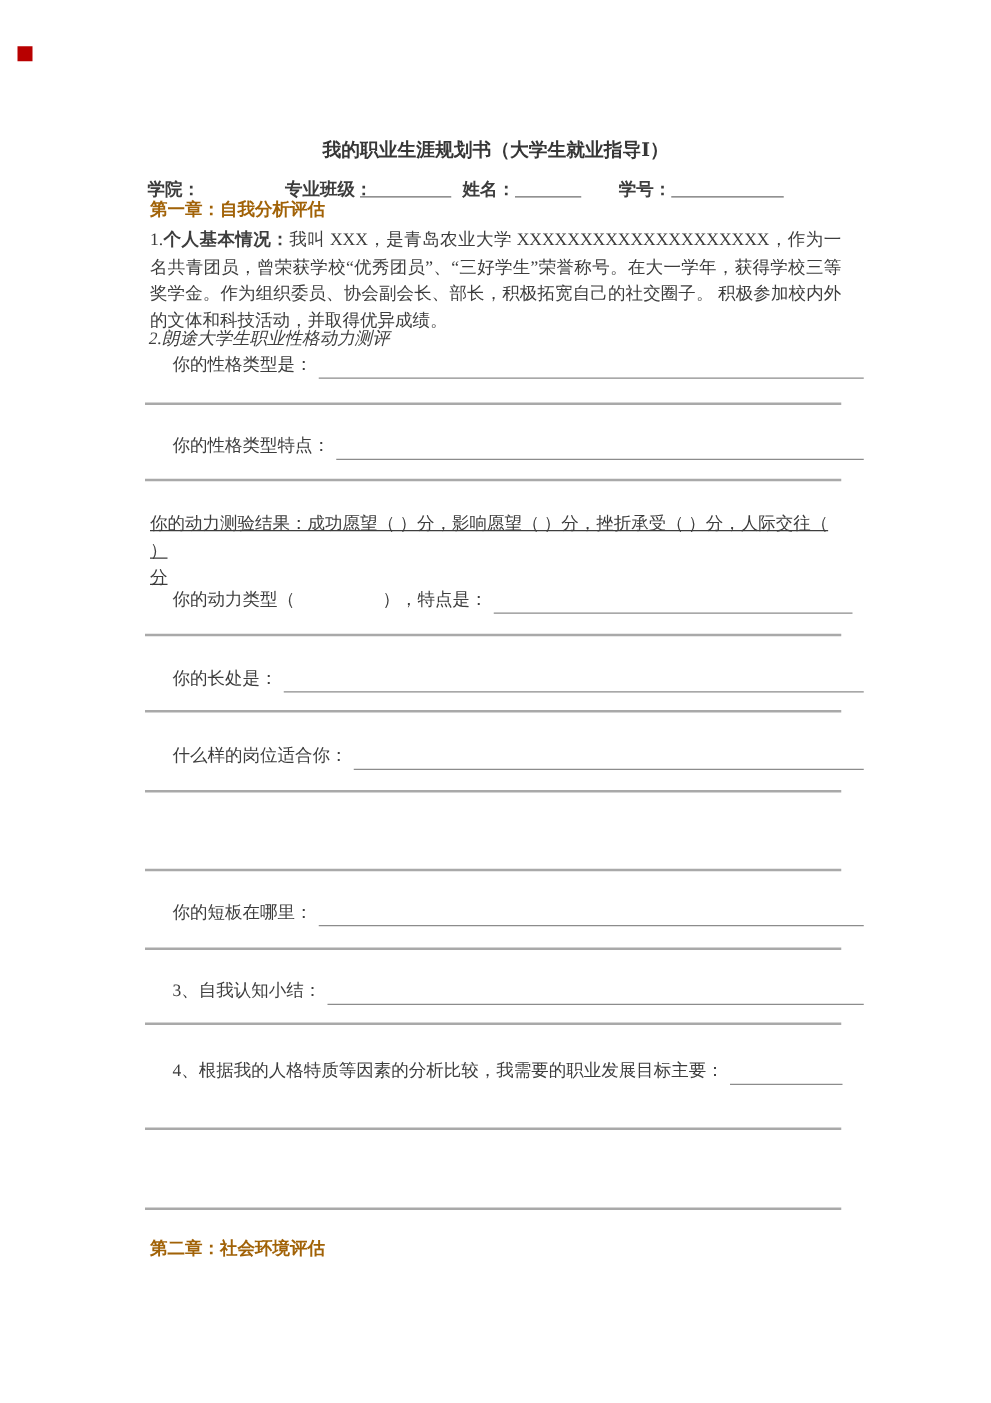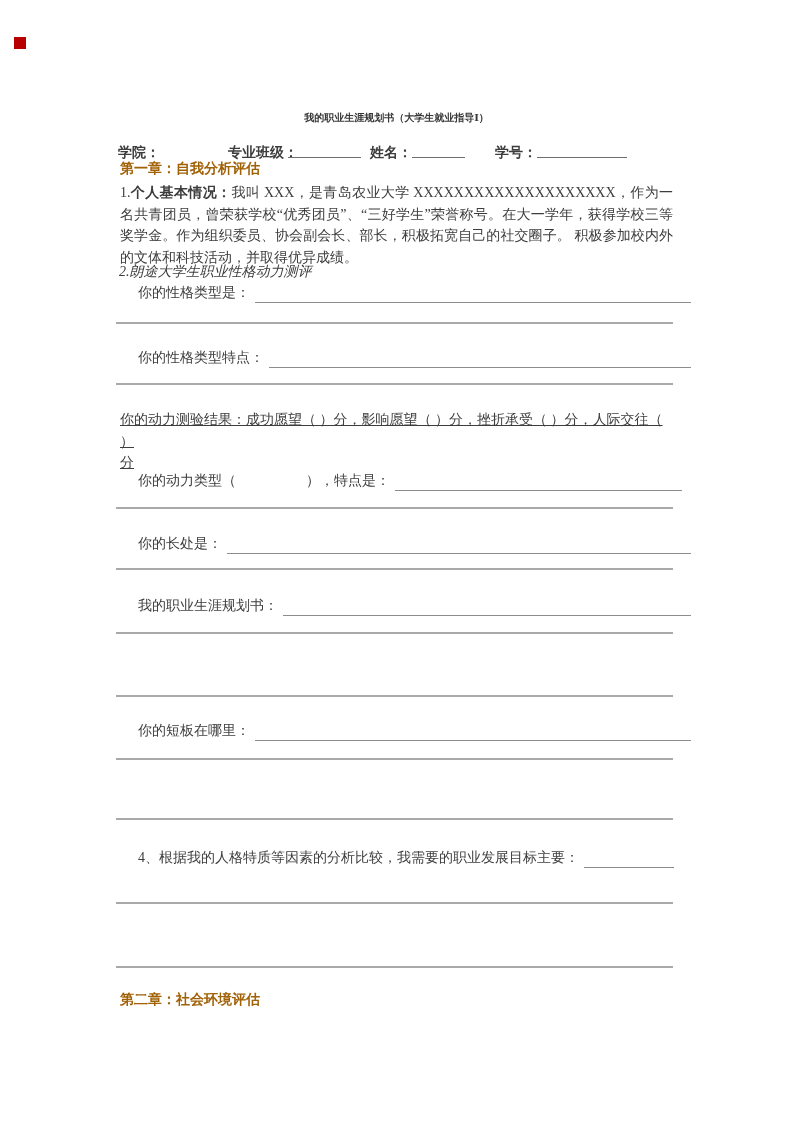--- a/index.html
+++ b/index.html
@@ -6,21 +6,21 @@
   .page{
     position:relative;
     width:793px;height:1122px;
     background:#ffffff;
     font-family:"Liberation Serif","DejaVu Serif",serif;
     font-size:14px;color:#3d3d3d;
     overflow:hidden;
   }
   .bold{font-weight:bold;}
   .marker{position:absolute;left:14px;top:37px;width:12px;height:12px;background:#b80000;}
-  .title{position:absolute;top:111px;left:0;width:793px;text-align:center;font-weight:bold;font-size:10px;color:#363636;}
+  .title{position:absolute;top:111px;left:0;width:793px;text-align:center;font-weight:bold;font-size:15px;color:#363636;}
   .hrow{position:absolute;top:139px;left:118px;width:560px;height:20px;line-height:20px;}
   .hrow .hl{position:absolute;top:4px;font-weight:bold;white-space:nowrap;}
   .hrow .hblank{position:absolute;top:2px;height:16px;border-bottom:1px solid #6e6e6e;}
   .heading{position:absolute;left:120px;font-weight:bold;line-height:20px;white-space:nowrap;color:#a16207;}
   .para{position:absolute;left:120px;top:182px;width:553px;line-height:21.6px;text-align:justify;}
   .line-row{position:absolute;left:119px;width:553px;line-height:20px;white-space:nowrap;font-style:italic;}
   .field{position:absolute;left:138px;width:553px;height:20px;line-height:20px;display:flex;align-items:stretch;}
   .field .lbl{white-space:nowrap;flex:0 0 auto;}
   .field .blank{border-bottom:1px solid #8c8c8c;margin-left:5px;height:19px;}
   .field .blank.grow{flex:1 1 auto;}
@@ -78,33 +78,37 @@
   </div>
   <div class="rule" style="top:507px"></div>
 
   <div class="field" style="top:534px">
     <span class="lbl">你的长处是：</span>
     <span class="blank grow"></span>
   </div>
   <div class="rule" style="top:568px"></div>
 
   <div class="field" style="top:596px">
-    <span class="lbl">我的职业生涯规划书：</span>
+    <span class="lbl">什么样的岗位适合你：</span>
     <span class="blank grow"></span>
   </div>
   <div class="rule" style="top:632px"></div>
 
   <div class="rule" style="top:695px"></div>
 
   <div class="field" style="top:721px">
     <span class="lbl">你的短板在哪里：</span>
     <span class="blank grow"></span>
   </div>
   <div class="rule" style="top:758px"></div>
 
+  <div class="field" style="top:784px">
+    <span class="lbl">3、自我认知小结：</span>
+    <span class="blank grow"></span>
+  </div>
   <div class="rule" style="top:818px"></div>
 
   <div class="field" style="top:848px">
     <span class="lbl">4、根据我的人格特质等因素的分析比较，我需要的职业发展目标主要：</span>
     <span class="blank fixed90"></span>
   </div>
   <div class="rule" style="top:902px"></div>
   <div class="rule" style="top:966px"></div>
 
   <div class="heading" style="top:990px">第二章：社会环境评估</div>

